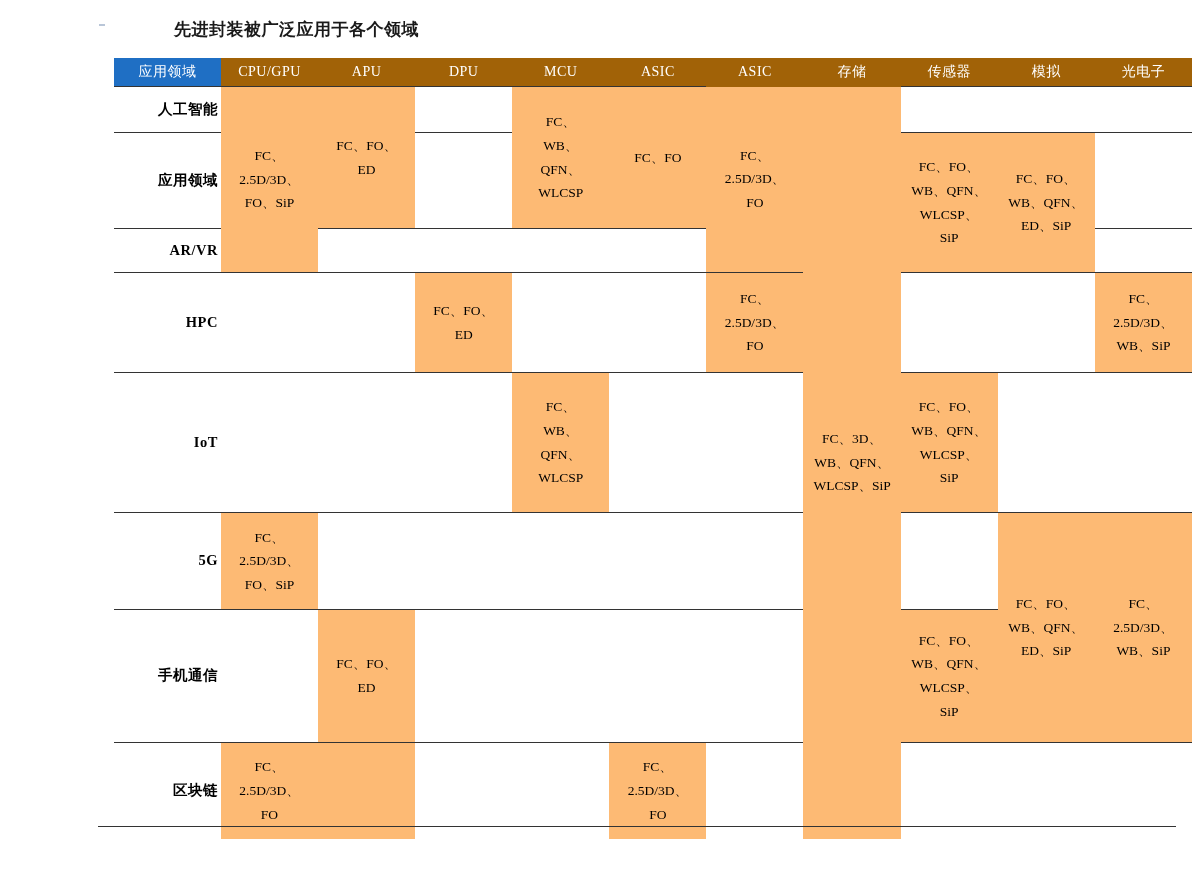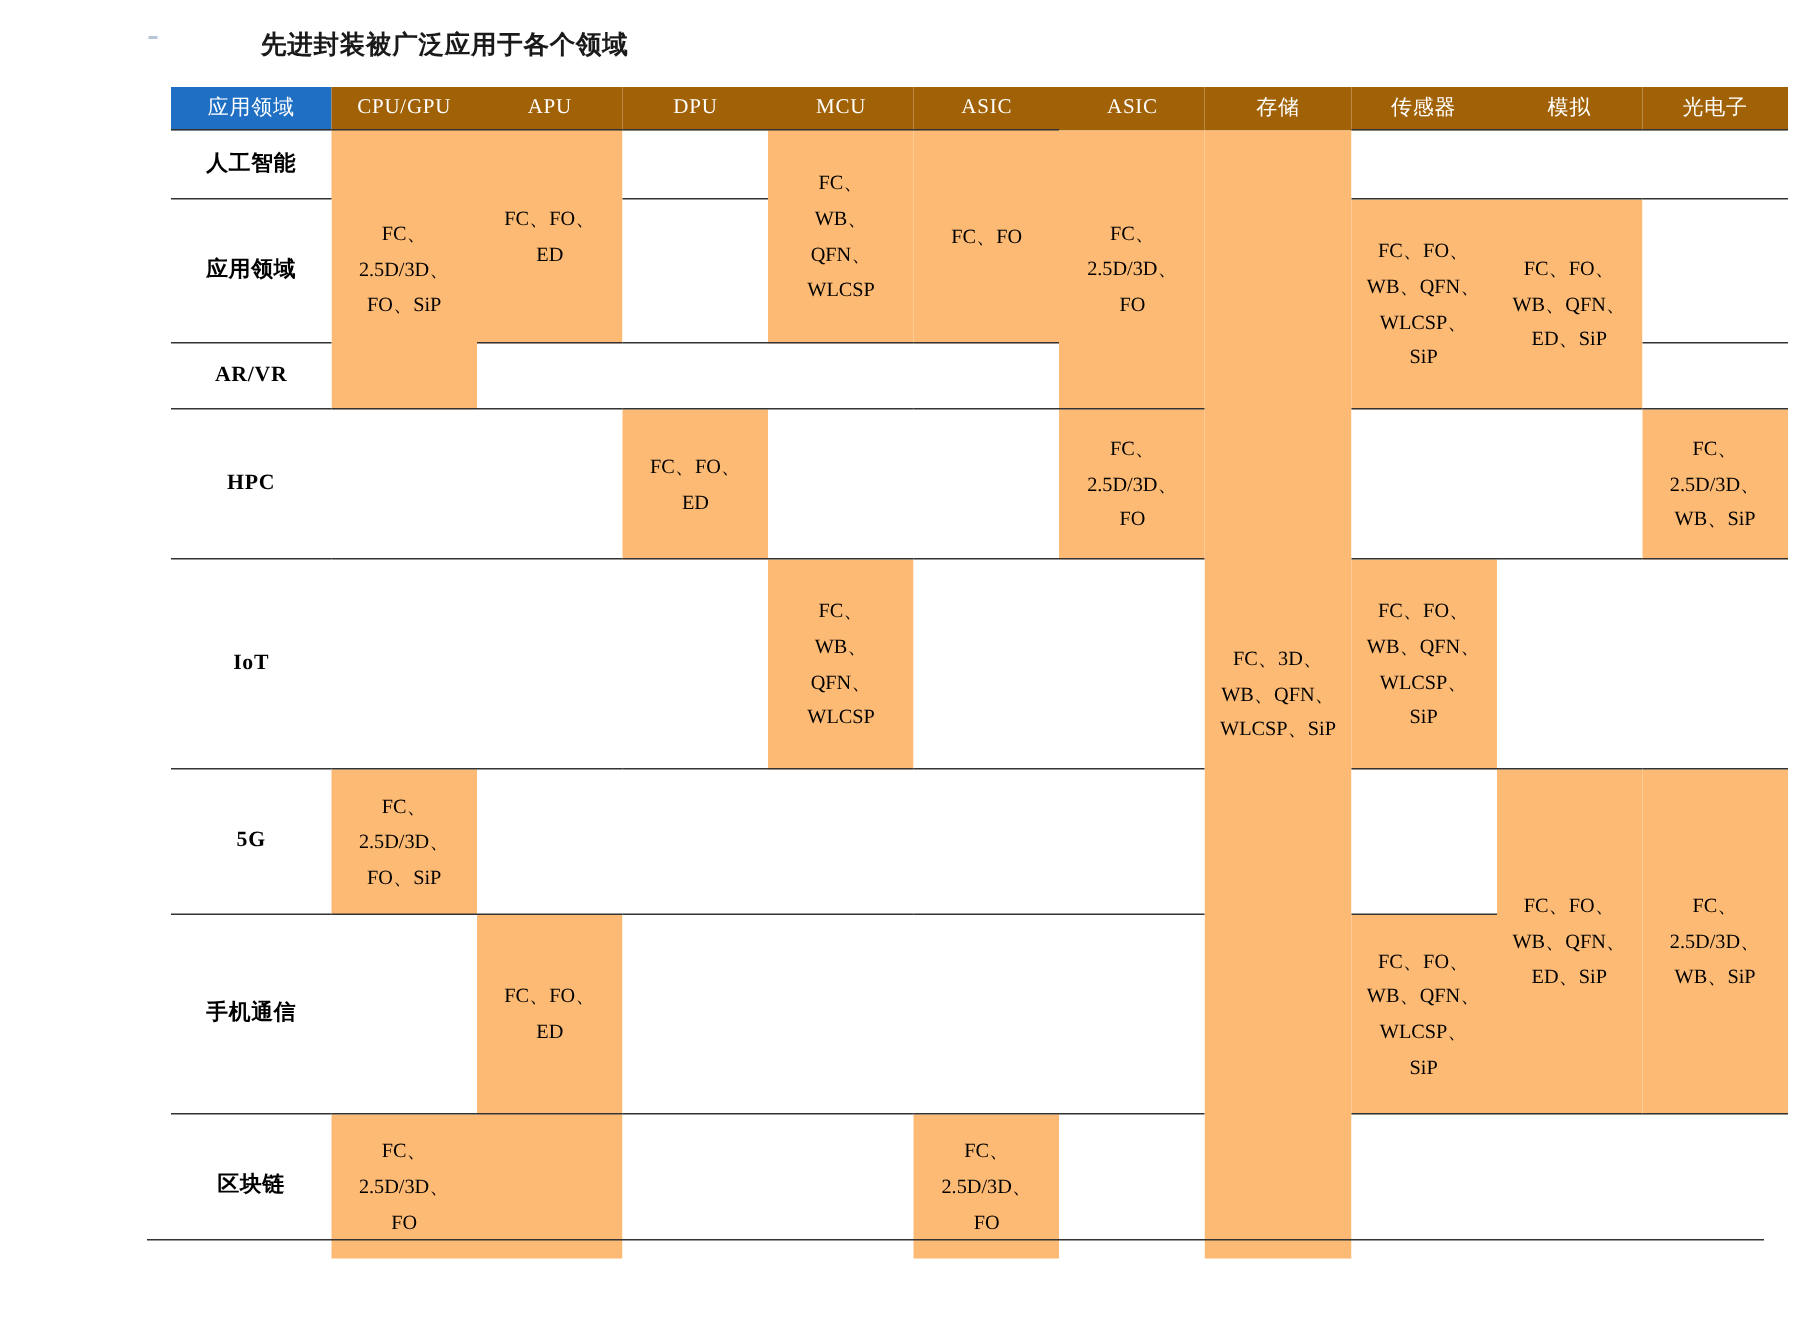--- a/index.html
+++ b/index.html
@@ -84,20 +84,21 @@
     border-top: 1px solid #333333;
     padding: 2px 3px;
   }
 
   table.matrix tr.row td.rowhead {
     font-weight: bold;
     font-size: 14.5px;
     letter-spacing: 0.5px;
     background: #ffffff;
     color: #000000;
+    text-align: right;
   }
 
   td.fill {
     background: #fdba74;
     color: #000000;
     border-top: 1px solid #333333;
   }
   td.fill.noline {
     border-top: none;
   }

